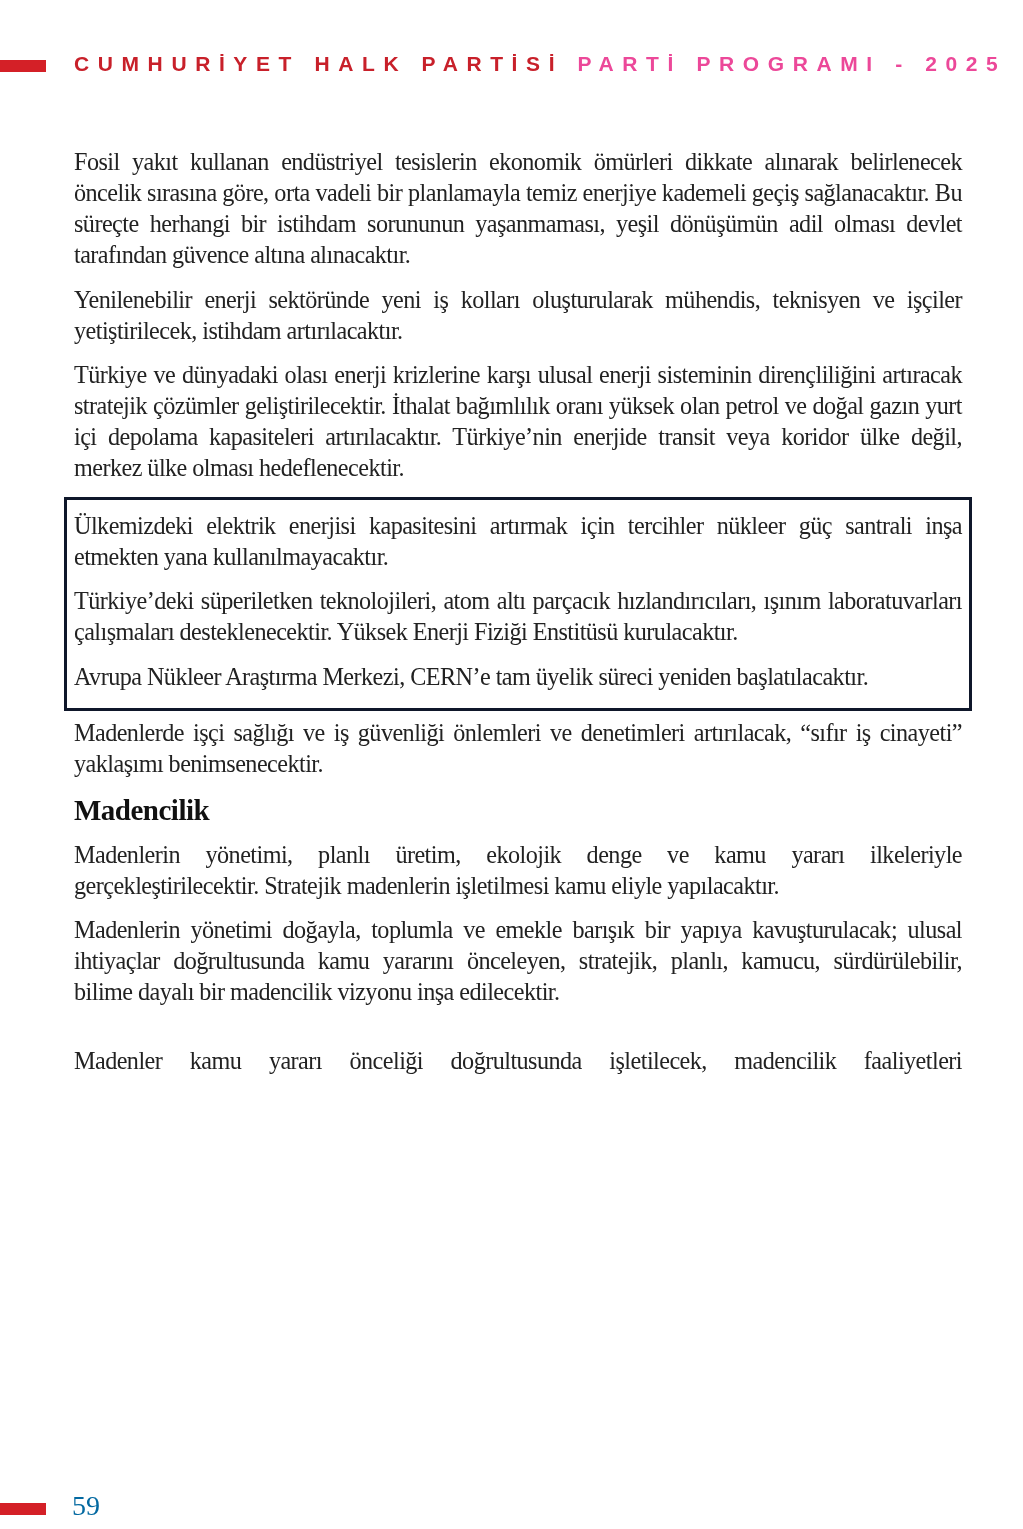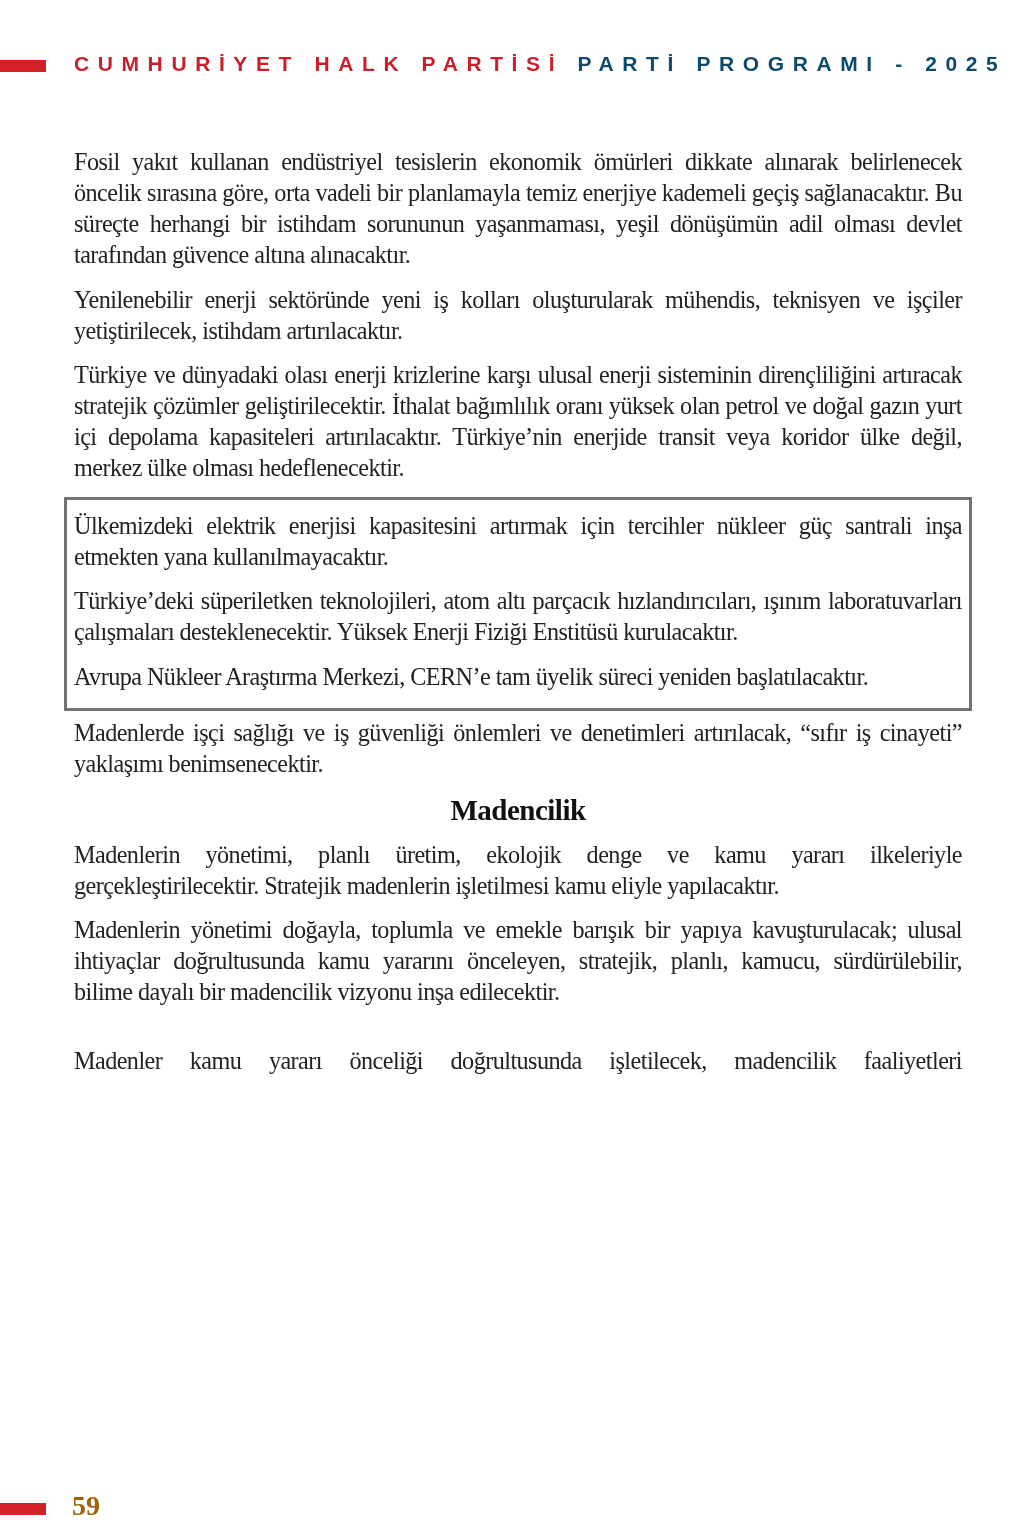--- a/index.html
+++ b/index.html
@@ -1,27 +1,27 @@
 <!DOCTYPE html>
 <html><head>
 <meta charset="utf-8">
 <style>
   html, body { margin:0; padding:0; background:#fff; }
   body { width:1023px; height:1529px; position:relative; overflow:hidden; font-family:"Liberation Serif","DejaVu Serif",serif; color:#222; }
   .hdr-bar { position:absolute; left:0; top:60px; width:46px; height:12px; background:#d42027; }
   .hdr { position:absolute; left:74px; top:52px; font-family:"Liberation Sans","DejaVu Sans",sans-serif; font-weight:bold; font-size:21px; letter-spacing:8.6px; white-space:nowrap; }
   .hdr .red { color:#c8202a;margin-top:20px; }
-  .hdr .blk { color:#0c4a6e; }
+  .hdr .blk { color:#ec4899; }
   .content { position:absolute; left:74px; top:146px; width:888px; }
   p { margin:0 0 13.5px 0; font-size:24.2px; line-height:31px; text-align:justify; letter-spacing:-0.55px; word-spacing:0px; }
-  .box { border:3px solid #737373; margin:0 -10px 6px -10px; padding:10px 7px 3px 7px; }
+  .box { border:3px solid #0f172a; margin:0 -10px 6px -10px; padding:10px 7px 3px 7px; }
   .box p { margin-bottom:13.5px; }
-  h2 { margin:6px 0 12px 0; font-size:29px; line-height:34px; font-weight:bold; letter-spacing:-0.5px; color:#111;text-align:center; }
+  h2 { margin:6px 0 12px 0; font-size:29px; line-height:34px; font-weight:bold; letter-spacing:-0.5px; color:#111; }
   .ftr-bar { position:absolute; left:0; top:1503px; width:46px; height:12px; background:#d42027; }
-  .pnum { position:absolute; left:72px; top:1490px; font-size:28px; color:#a16207;font-weight:bold; }
+  .pnum { position:absolute; left:72px; top:1490px; font-size:28px; color:#0369a1; }
 </style>
 </head>
 <body>
 
 <div class="hdr-bar"></div>
 <div class="hdr">
   <span class="red">CUMHURİYET HALK PARTİSİ</span>
   <span class="blk">PARTİ PROGRAMI - 2025</span>
 </div>
 

